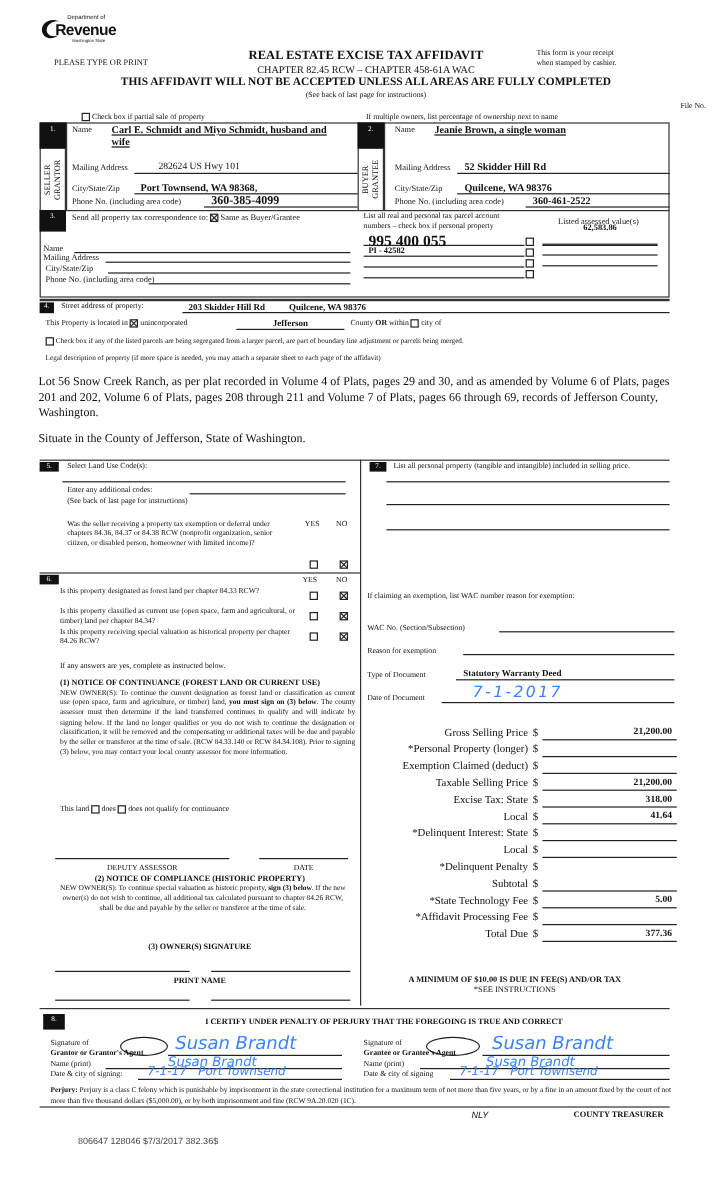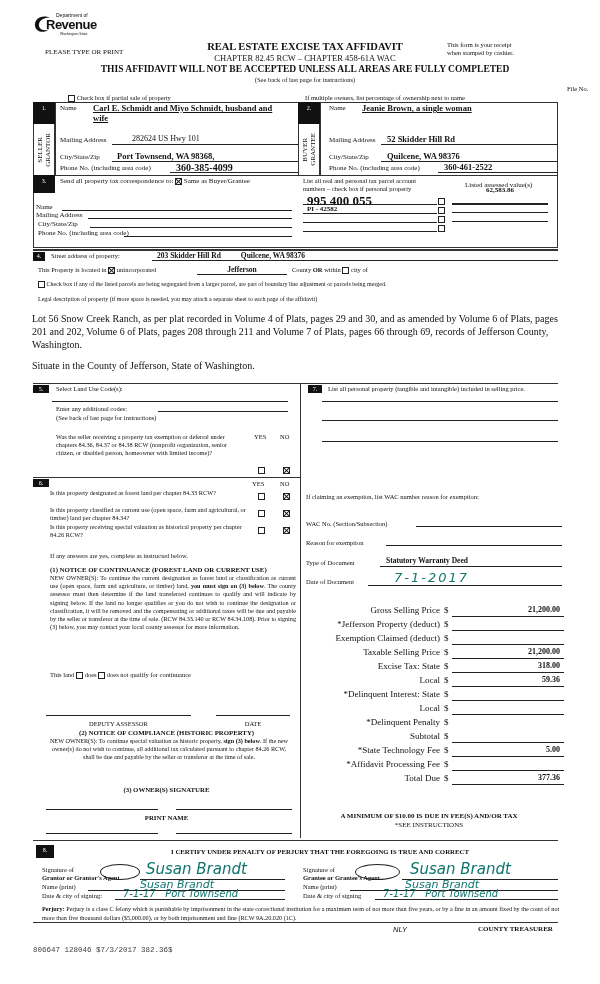--- a/index.html
+++ b/index.html
@@ -7,22 +7,22 @@
   body { font-family: "Liberation Serif", "DejaVu Serif", serif; color: #111; position: relative; font-size: 7px; }
   .abs { position: absolute; }
   .b { font-weight: bold; }
   .u { text-decoration: underline; }
   .line { border-bottom: 1px solid #222; }
   .blk { background: #111; color: #fff; font-size: 6px; text-align: center; line-height: 11px; }
   .cb { display: inline-block; width: 7px; height: 7px; border: 1px solid #222; vertical-align: middle; position: relative; background:#fff; }
   .cb.x::before, .cb.x::after { content:""; position:absolute; left:-1px; top:2px; width:7px; height:1px; background:#222; }
   .cb.x::before { transform: rotate(45deg); }
   .cb.x::after { transform: rotate(-45deg); }
-  .hand { font-family: "DejaVu Sans", sans-serif; font-style: italic; color: #0f766e; }
-  .mono { font-family: Liberation Mono, monospace; }
+  .hand { font-family: "DejaVu Sans", sans-serif; font-style: italic; color: #3b82f6; }
+  .mono { font-family: Liberation Sans, sans-serif; margin-left: 32px; }
   .vert { writing-mode: vertical-rl; transform: rotate(180deg); font-size: 7px; text-align:center; line-height: 8px; }
   .fee-row { position:absolute; left:310px; width:250px; height:14px; font-size:9px; }
   .fee-row .lbl { position:absolute; right:120px; top:0; white-space:nowrap; }
   .fee-row .dol { position:absolute; left:134px; top:0; }
   .fee-row .val { position:absolute; left:142px; width:112px; top:0; text-align:right; border-bottom:1px solid #222; font-weight:bold; font-size:8px; padding-right:4px; height:12px; }
 </style>
 </head>
 <body>
 
 <div class="abs" style="left:32px;top:12px;width:68px;height:26px;">
@@ -222,21 +222,21 @@
 <div class="abs" style="left:306px;top:578px;font-size:6.5px;">Date of Document</div>
 <div class="abs line hand" style="left:368px;top:570px;width:194px;height:16px;font-size:13px;padding-left:26px;letter-spacing:2px;">7-1-2017</div>
 
 <div id="fee-rows">
     <div class="fee-row" style="top:605px;">
          <span class="lbl">Gross Selling Price</span>
          <span class="dol">$</span>
          <span class="val" style="">21,200.00</span>
        </div>
     <div class="fee-row" style="top:619px;">
-         <span class="lbl">*Jefferson Property (deduct)</span>
+         <span class="lbl">*Personal Property (longer)</span>
          <span class="dol">$</span>
          <span class="val" style=""></span>
        </div>
     <div class="fee-row" style="top:633px;">
          <span class="lbl">Exemption Claimed (deduct)</span>
          <span class="dol">$</span>
          <span class="val" style=""></span>
        </div>
     <div class="fee-row" style="top:647px;">
          <span class="lbl">Taxable Selling Price</span>
@@ -244,21 +244,21 @@
          <span class="val" style="">21,200.00</span>
        </div>
     <div class="fee-row" style="top:661px;">
          <span class="lbl">Excise Tax:  State</span>
          <span class="dol">$</span>
          <span class="val" style="">318.00</span>
        </div>
     <div class="fee-row" style="top:675px;">
          <span class="lbl">Local</span>
          <span class="dol">$</span>
-         <span class="val" style="">59.36</span>
+         <span class="val" style="">41.64</span>
        </div>
     <div class="fee-row" style="top:689px;">
          <span class="lbl">*Delinquent Interest:  State</span>
          <span class="dol">$</span>
          <span class="val" style=""></span>
        </div>
     <div class="fee-row" style="top:703px;">
          <span class="lbl">Local</span>
          <span class="dol">$</span>
          <span class="val" style=""></span>

